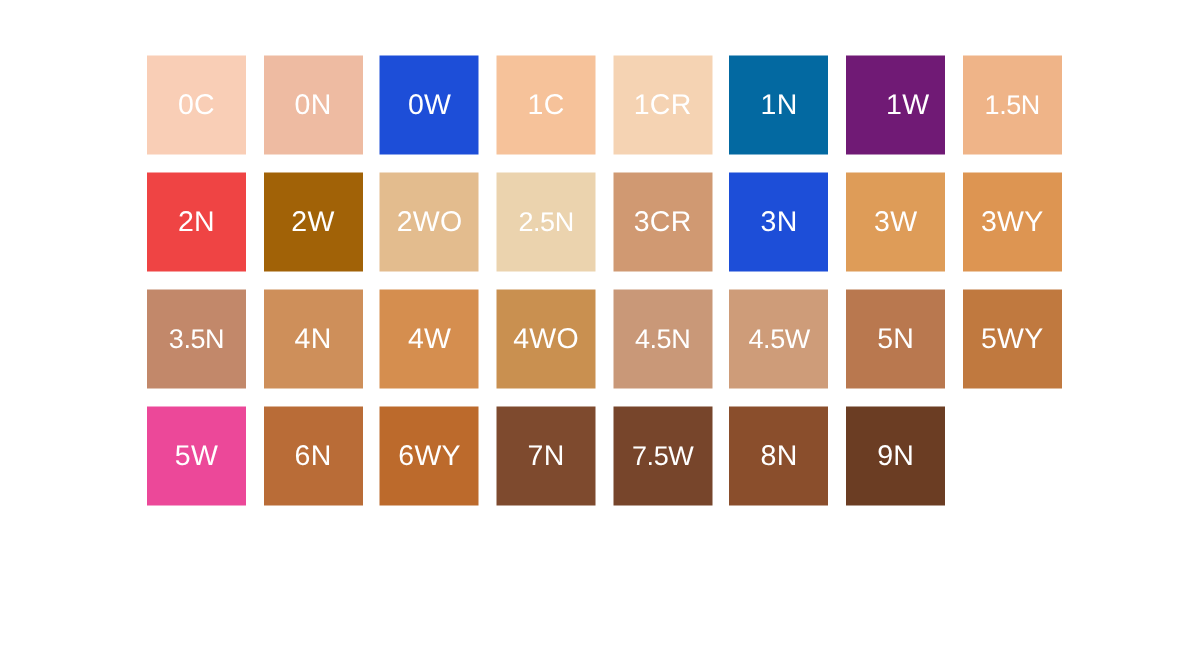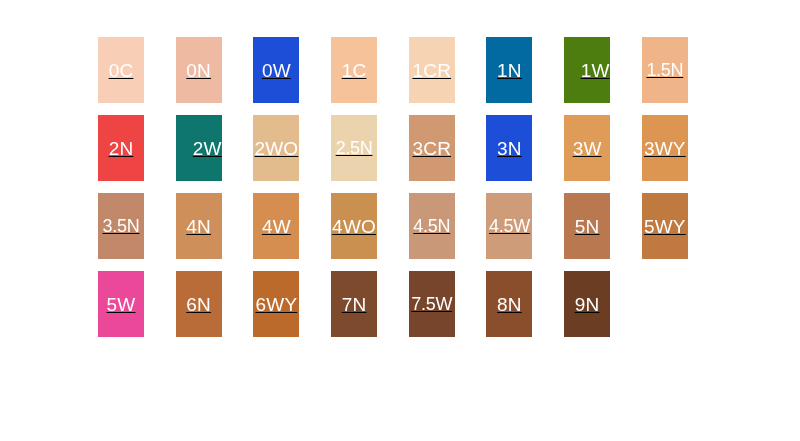--- a/index.html
+++ b/index.html
@@ -29,28 +29,27 @@
     width: 610px;
     display: grid;
     grid-template-columns: repeat(8, 66px);
     grid-template-rows: repeat(4, 66px);
     column-gap: 11.7px;
     row-gap: 12px;
   }
 
   .swatch {
     position: relative;
-    width: 46px;
+    width: 66px;
     height: 66px;
     display: flex;
     align-items: center;
     justify-content: center;
     box-sizing: border-box;
     cursor: pointer;
-    text-decoration: underline;
   }
 
   .swatch-label {
     color: #ffffff;
     font-family: "Liberation Sans", sans-serif;
     font-size: 19px;
     font-weight: 400;
     line-height: 1;
     letter-spacing: 0.2px;
     white-space: nowrap;
@@ -80,30 +79,30 @@
       </div>
       <div class="swatch" style="background-color: rgb(246, 194, 154);">
         <span class="swatch-label">1C</span>
       </div>
       <div class="swatch" style="background-color: rgb(245, 211, 179);">
         <span class="swatch-label">1CR</span>
       </div>
       <div class="swatch" style="background-color: #0369a1;">
         <span class="swatch-label">1N</span>
       </div>
-      <div class="swatch" style="background-color: #4d7c0f; padding-left: 16px;">
+      <div class="swatch" style="background-color: #701a75; padding-left: 16px;">
         <span class="swatch-label">1W</span>
       </div>
       <div class="swatch" style="background-color: rgb(239, 180, 136);">
         <span class="swatch-label long">1.5N</span>
       </div>
       <div class="swatch" style="background-color: #ef4444;">
         <span class="swatch-label">2N</span>
       </div>
-      <div class="swatch" style="background-color: #0f766e; justify-content: flex-end;">
+      <div class="swatch" style="background-color: #a16207;">
         <span class="swatch-label">2W</span>
       </div>
       <div class="swatch" style="background-color: rgb(227, 188, 142);">
         <span class="swatch-label">2WO</span>
       </div>
       <div class="swatch" style="background-color: rgb(235, 211, 174);">
         <span class="swatch-label long">2.5N</span>
       </div>
       <div class="swatch" style="background-color: rgb(208, 153, 114);">
         <span class="swatch-label">3CR</span>

